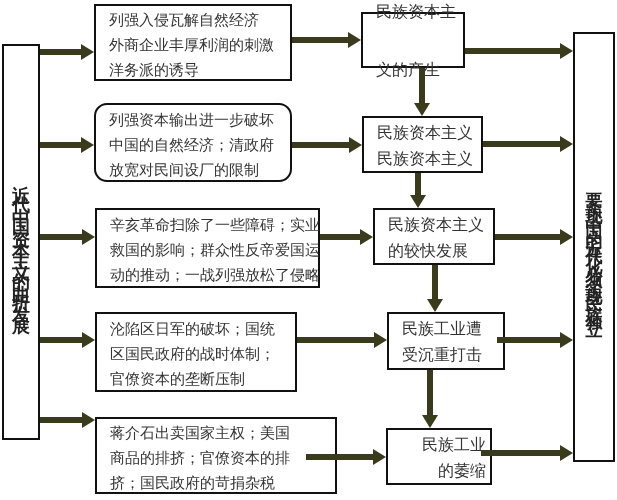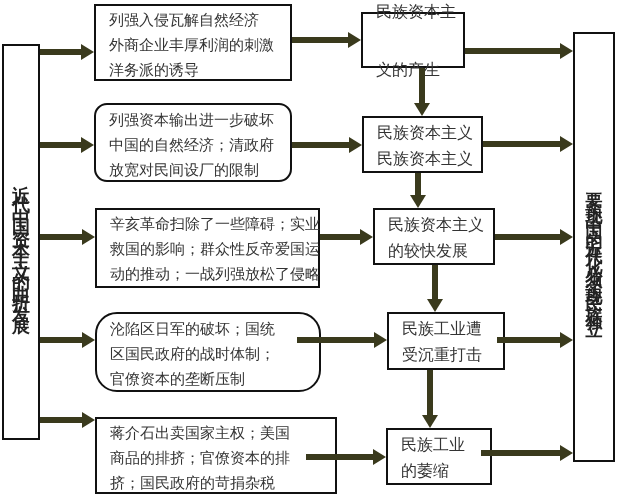--- a/index.html
+++ b/index.html
@@ -91,27 +91,27 @@
     <div class="ln">外商企业丰厚利润的刺激</div>
     <div class="ln">洋务派的诱导</div>
   </div>
 
   <div class="box cause" style="left:94px;top:103px;width:198px;height:79px;border-radius:13px;">
     <div class="ln">列强资本输出进一步破坏</div>
     <div class="ln">中国的自然经济；清政府</div>
     <div class="ln">放宽对民间设厂的限制</div>
   </div>
 
-  <div class="box cause" style="left:95px;top:208px;width:225px;height:80px;font-family:Liberation Mono, monospace;">
+  <div class="box cause" style="left:95px;top:208px;width:225px;height:80px;">
     <div class="ln">辛亥革命扫除了一些障碍；实业</div>
     <div class="ln">救国的影响；群众性反帝爱国运</div>
     <div class="ln">动的推动；一战列强放松了侵略</div>
   </div>
 
-  <div class="box cause" style="left:95px;top:312px;width:226px;height:80px;border-radius:22px;">
+  <div class="box cause" style="left:95px;top:312px;width:202px;height:80px;">
     <div class="ln">沦陷区日军的破坏；国统</div>
     <div class="ln">区国民政府的战时体制；</div>
     <div class="ln">官僚资本的垄断压制</div>
   </div>
 
   <div class="box cause" style="left:95px;top:417px;width:242px;height:77px;">
     <div class="ln">蒋介石出卖国家主权；美国</div>
     <div class="ln">商品的排挤；官僚资本的排</div>
     <div class="ln">挤；国民政府的苛捐杂税</div>
   </div>
@@ -129,21 +129,21 @@
   <div class="box result" style="left:373px;top:208px;width:122px;height:57px;">
     <div class="ln">民族资本主义</div>
     <div class="ln">的较快发展</div>
   </div>
 
   <div class="box result" style="left:387px;top:312px;width:118px;height:58px;">
     <div class="ln">民族工业遭</div>
     <div class="ln">受沉重打击</div>
   </div>
 
-  <div class="box result" style="left:386px;top:428px;width:106px;height:57px;">
+  <div class="box result" style="left:386px;top:428px;width:106px;height:57px;align-items:flex-end;">
     <div class="ln">民族工业</div>
     <div class="ln">的萎缩</div>
   </div>
 
   <div class="ar" style="left:40px;top:44px;width:54px;"></div>
   <div class="ar" style="left:40px;top:137px;width:54px;"></div>
   <div class="ar" style="left:40px;top:229px;width:55px;"></div>
   <div class="ar" style="left:40px;top:332px;width:55px;"></div>
   <div class="ar" style="left:40px;top:412px;width:55px;"></div>
 

